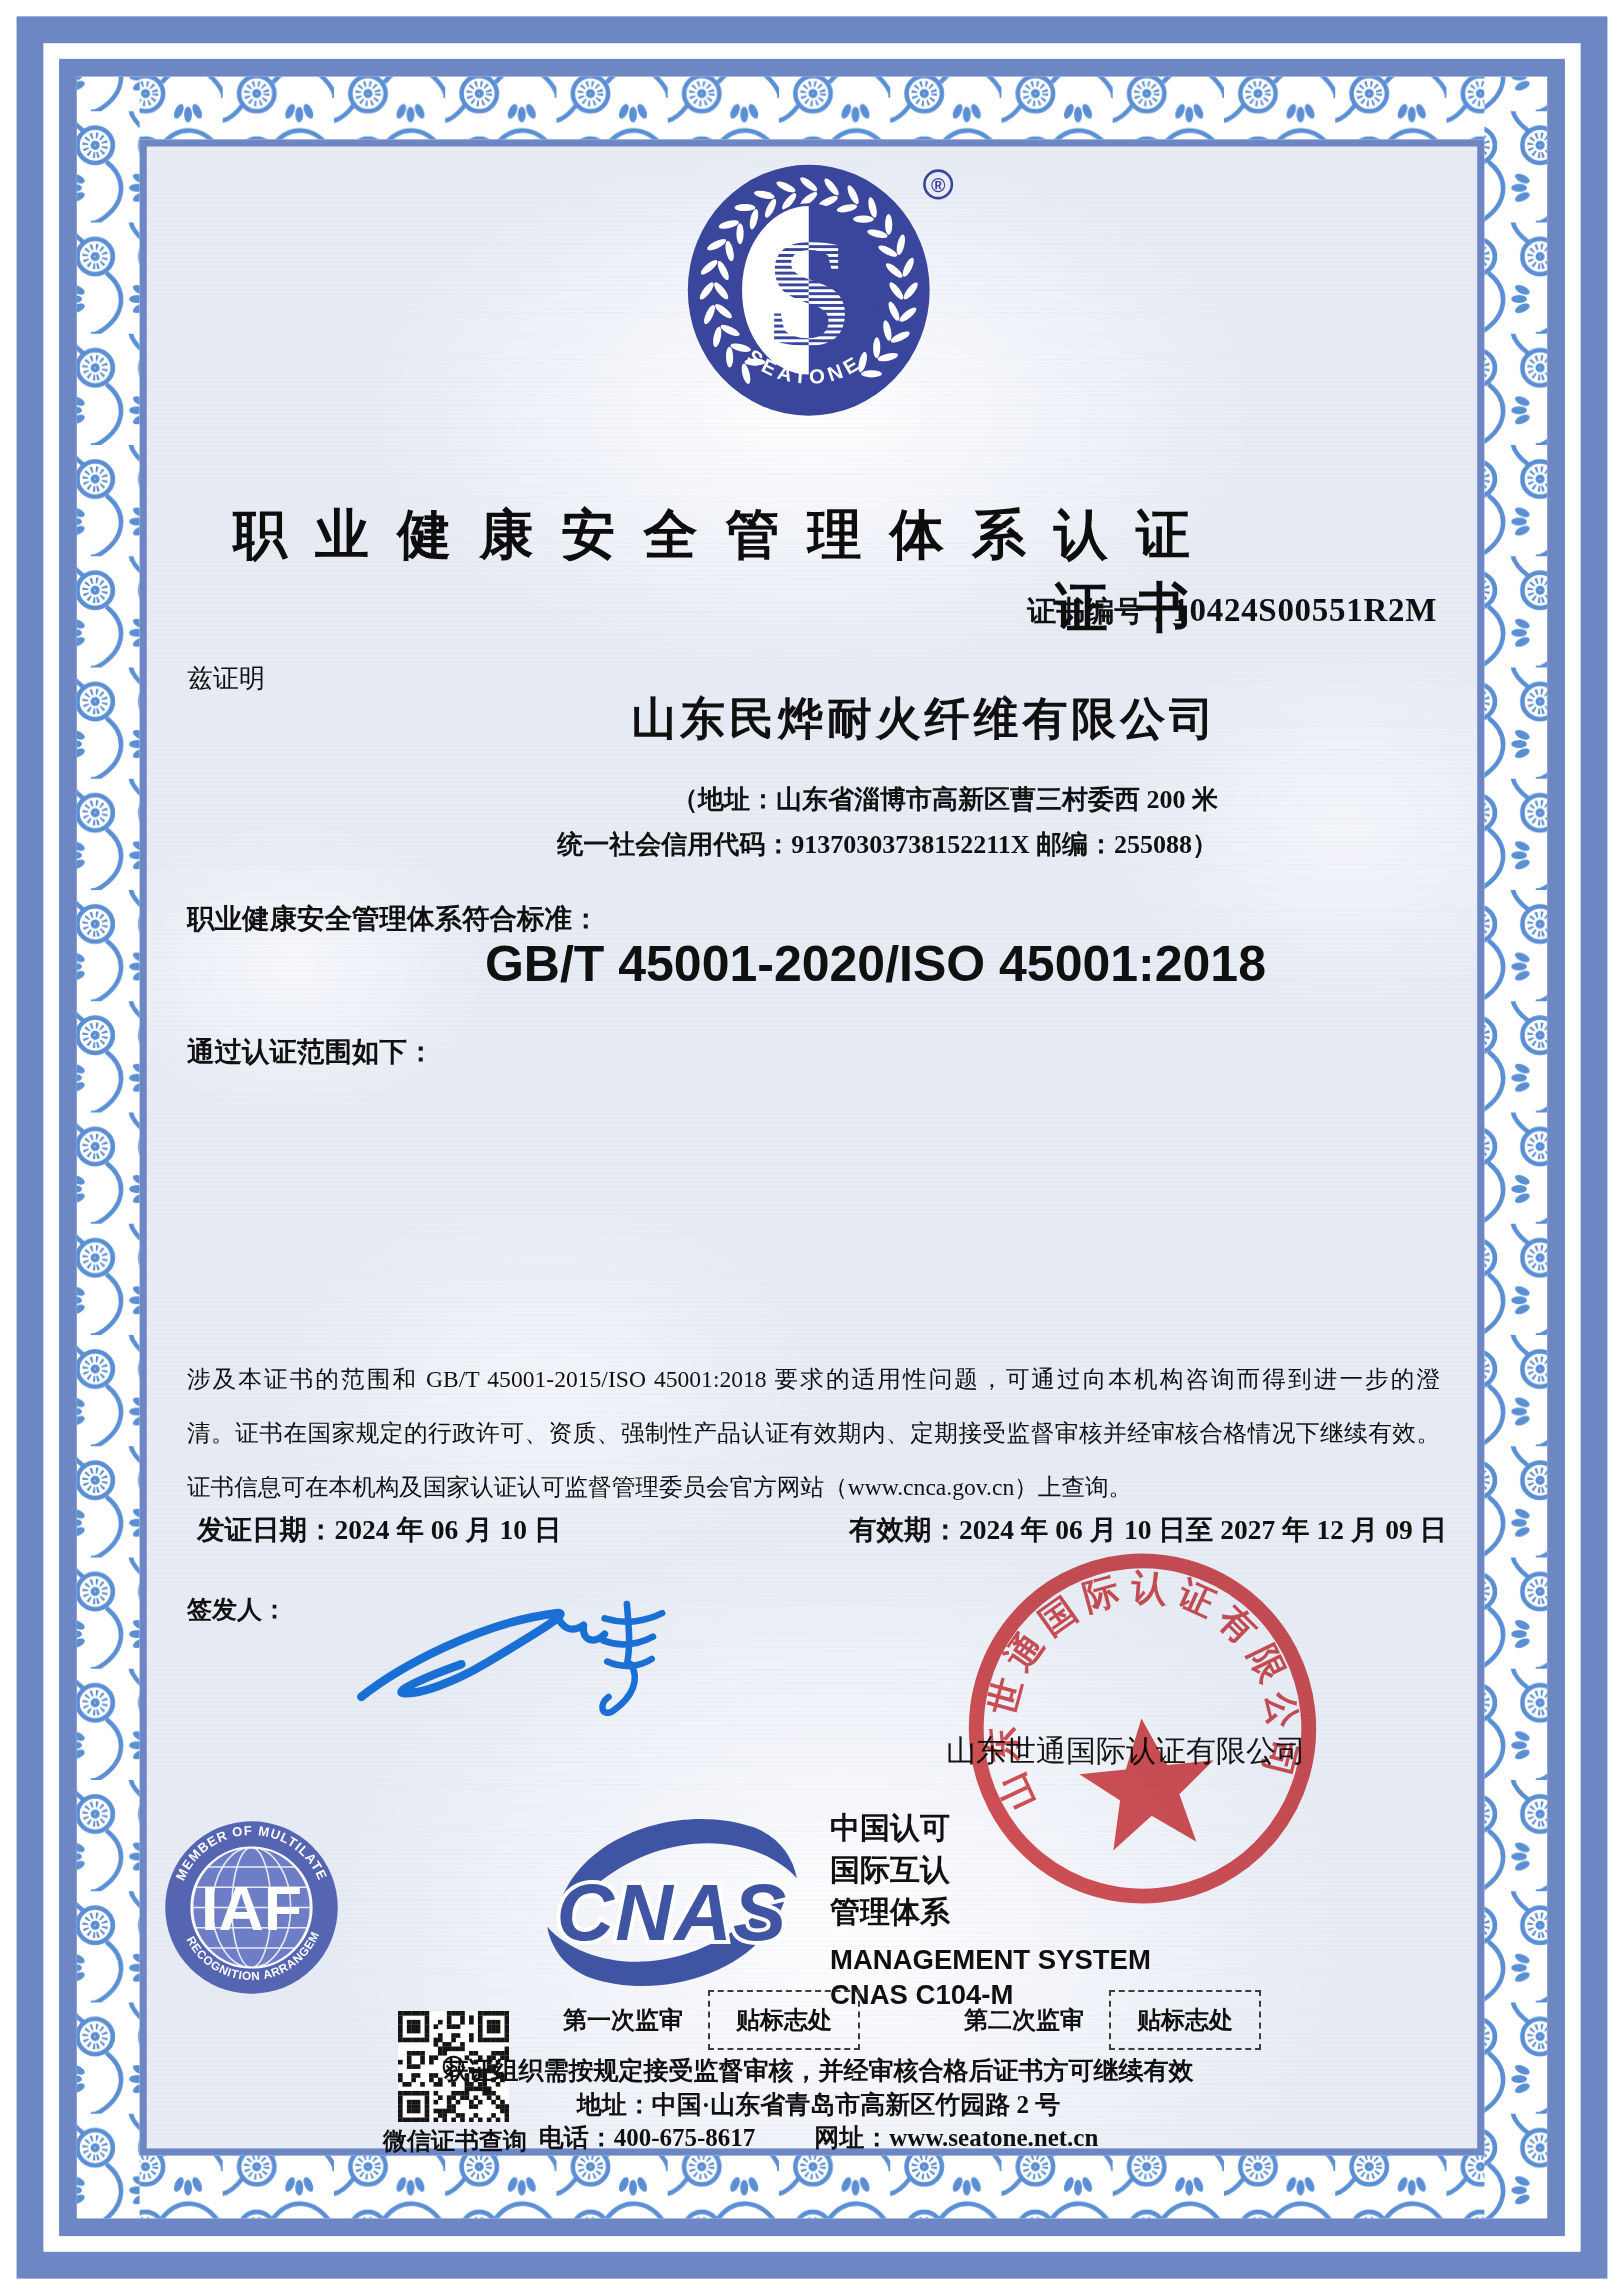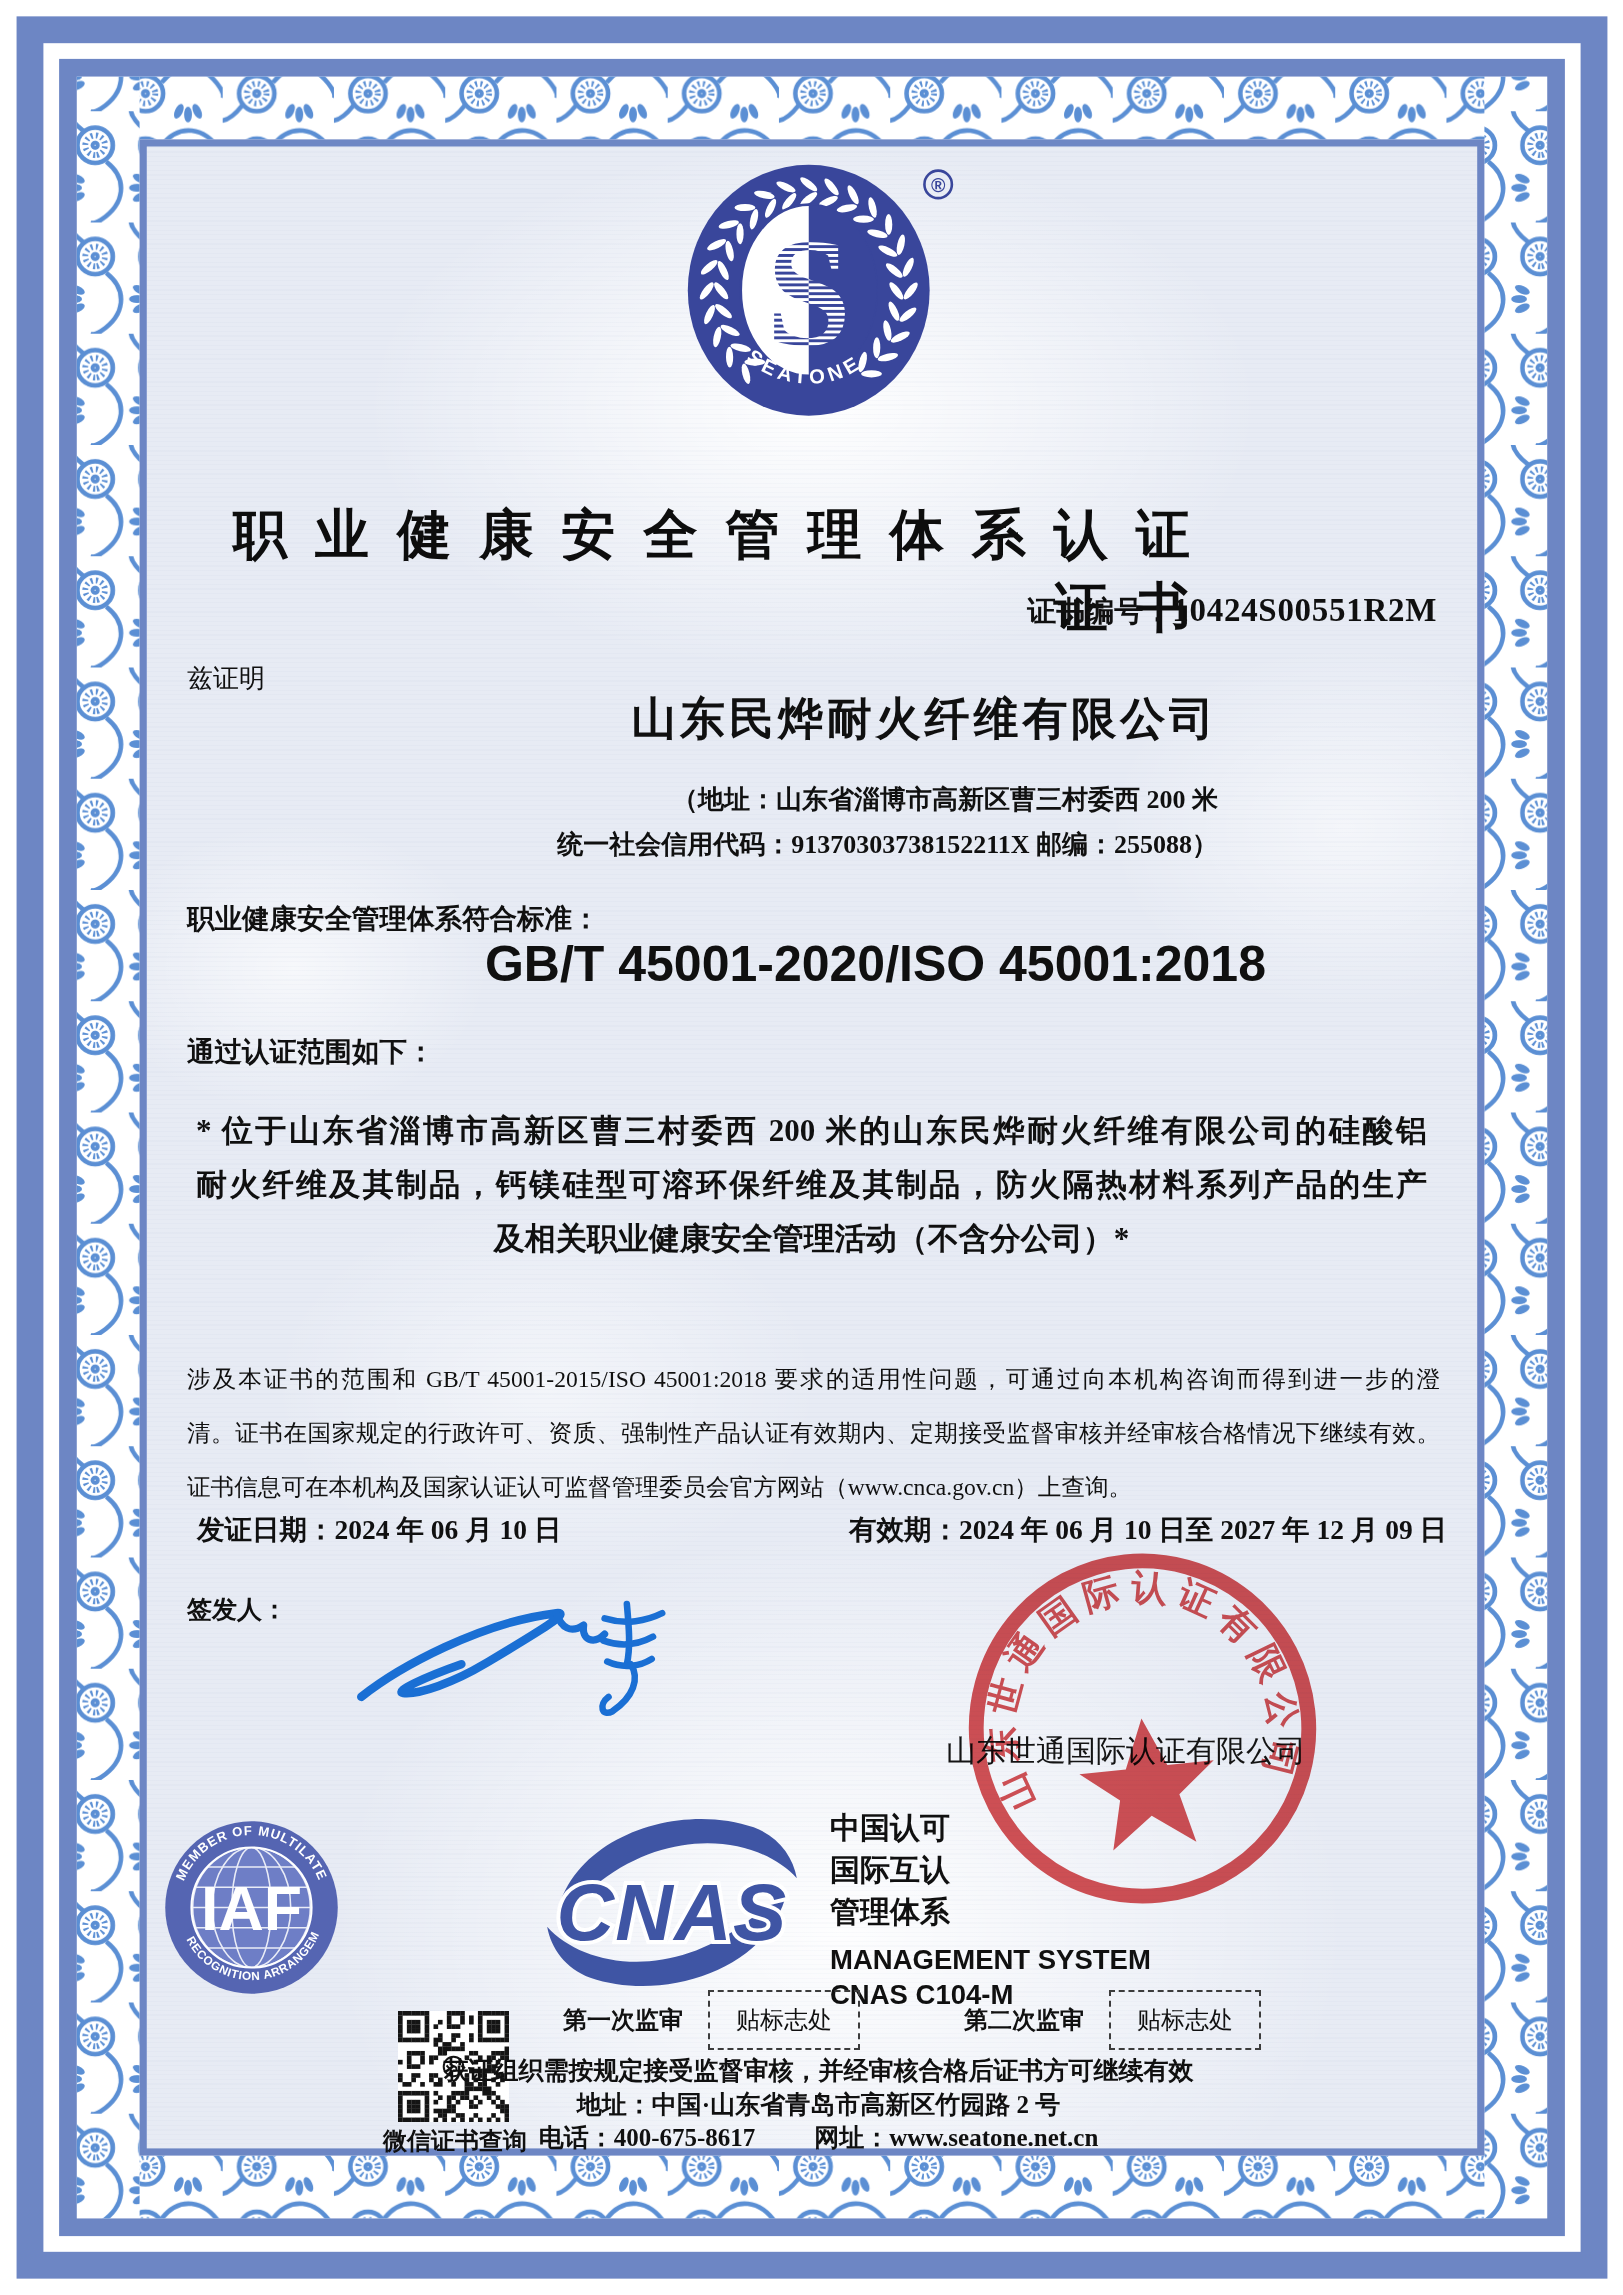--- a/index.html
+++ b/index.html
@@ -44,21 +44,21 @@
   .iaf-svg{left:160px;top:1816px;}
   .cnas-svg{left:538px;top:1801px;}
   .cnas-text{left:830px;top:1807px;width:419px;}
   .cnas-text .cn{font-size:30px;font-weight:600;line-height:42px;}
   .cnas-text .en{font-family:"Liberation Sans","DejaVu Sans",sans-serif;font-size:27.5px;font-weight:700;margin-top:10.5px;}
   .cnas-text .code{font-family:"Liberation Sans","DejaVu Sans",sans-serif;font-size:27.5px;font-weight:700;margin-top:3.9px;}
   .qr-svg{left:398px;top:2011px;}
   .qr-label{left:370px;top:2125px;width:170px;text-align:center;font-size:24px;font-weight:700;}
   .auditrow{left:563px;top:1990px;width:746px;display:flex;align-items:center;gap:25px;}
   .auditrow .alab{font-size:24px;font-weight:700;white-space:nowrap;}
-  .auditrow .abox{border:2px dashed #3c3c3c;padding:11.8px 26px;font-size:24px;font-weight:400;white-space:nowrap;}
+  .auditrow .abox{border:2px dashed #3c3c3c;padding:11.8px 26px;font-size:24px;font-weight:700;white-space:nowrap;}
   .footctr{left:275px;width:1087px;text-align:center;font-size:25px;font-weight:700;}
   .fnote{top:2054px;}
   .faddr{top:2088px;}
   .ftel{top:2121px;}
   .ftel .gap{display:inline-block;width:59px;}
 </style>
 </head>
 <body>
 
 <div class="page">
@@ -186,25 +186,20 @@
 
   <div class="abs intro">兹证明</div>
   <div class="abs ctr company">山东民烨耐火纤维有限公司</div>
   <div class="abs ctr addr1">（地址：山东省淄博市高新区曹三村委西 200 米</div>
   <div class="abs ctr addr2">统一社会信用代码：91370303738152211X 邮编：255088）</div>
 
   <div class="abs stdlab">职业健康安全管理体系符合标准：</div>
   <div class="abs ctr standard">GB/T 45001-2020/ISO 45001:2018</div>
 
   <div class="abs scopelab">通过认证范围如下：</div>
-  <div class="abs scope">
-    <div class="jl">* 位于山东省淄博市高新区曹三村委西 200 米的山东民烨耐火纤维有限公司的硅酸铝</div>
-    <div class="jl">耐火纤维及其制品，钙镁硅型可溶环保纤维及其制品，防火隔热材料系列产品的生产</div>
-    <div class="cl">及相关职业健康安全管理活动（不含分公司）*</div>
-  </div>
 
   <div class="abs notes">
     <div class="jl">涉及本证书的范围和 GB/T 45001-2015/ISO 45001:2018 要求的适用性问题，可通过向本机构咨询而得到进一步的澄</div>
     <div class="jl">清。证书在国家规定的行政许可、资质、强制性产品认证有效期内、定期接受监督审核并经审核合格情况下继续有效。</div>
     <div>证书信息可在本机构及国家认证认可监督管理委员会官方网站（www.cnca.gov.cn）上查询。</div>
   </div>
 
   <div class="abs dates">
     <span>发证日期：2024 年 06 月 10 日</span>
     <span>有效期：2024 年 06 月 10 日至 2027 年 12 月 09 日</span>

